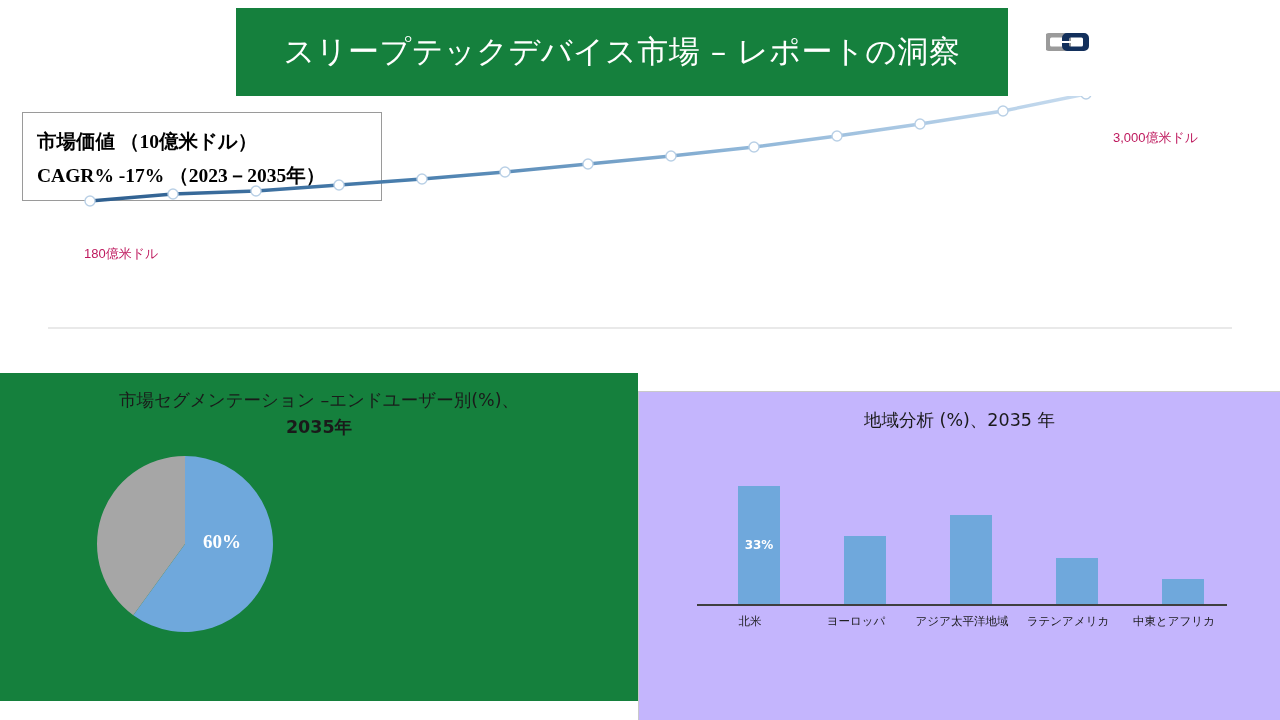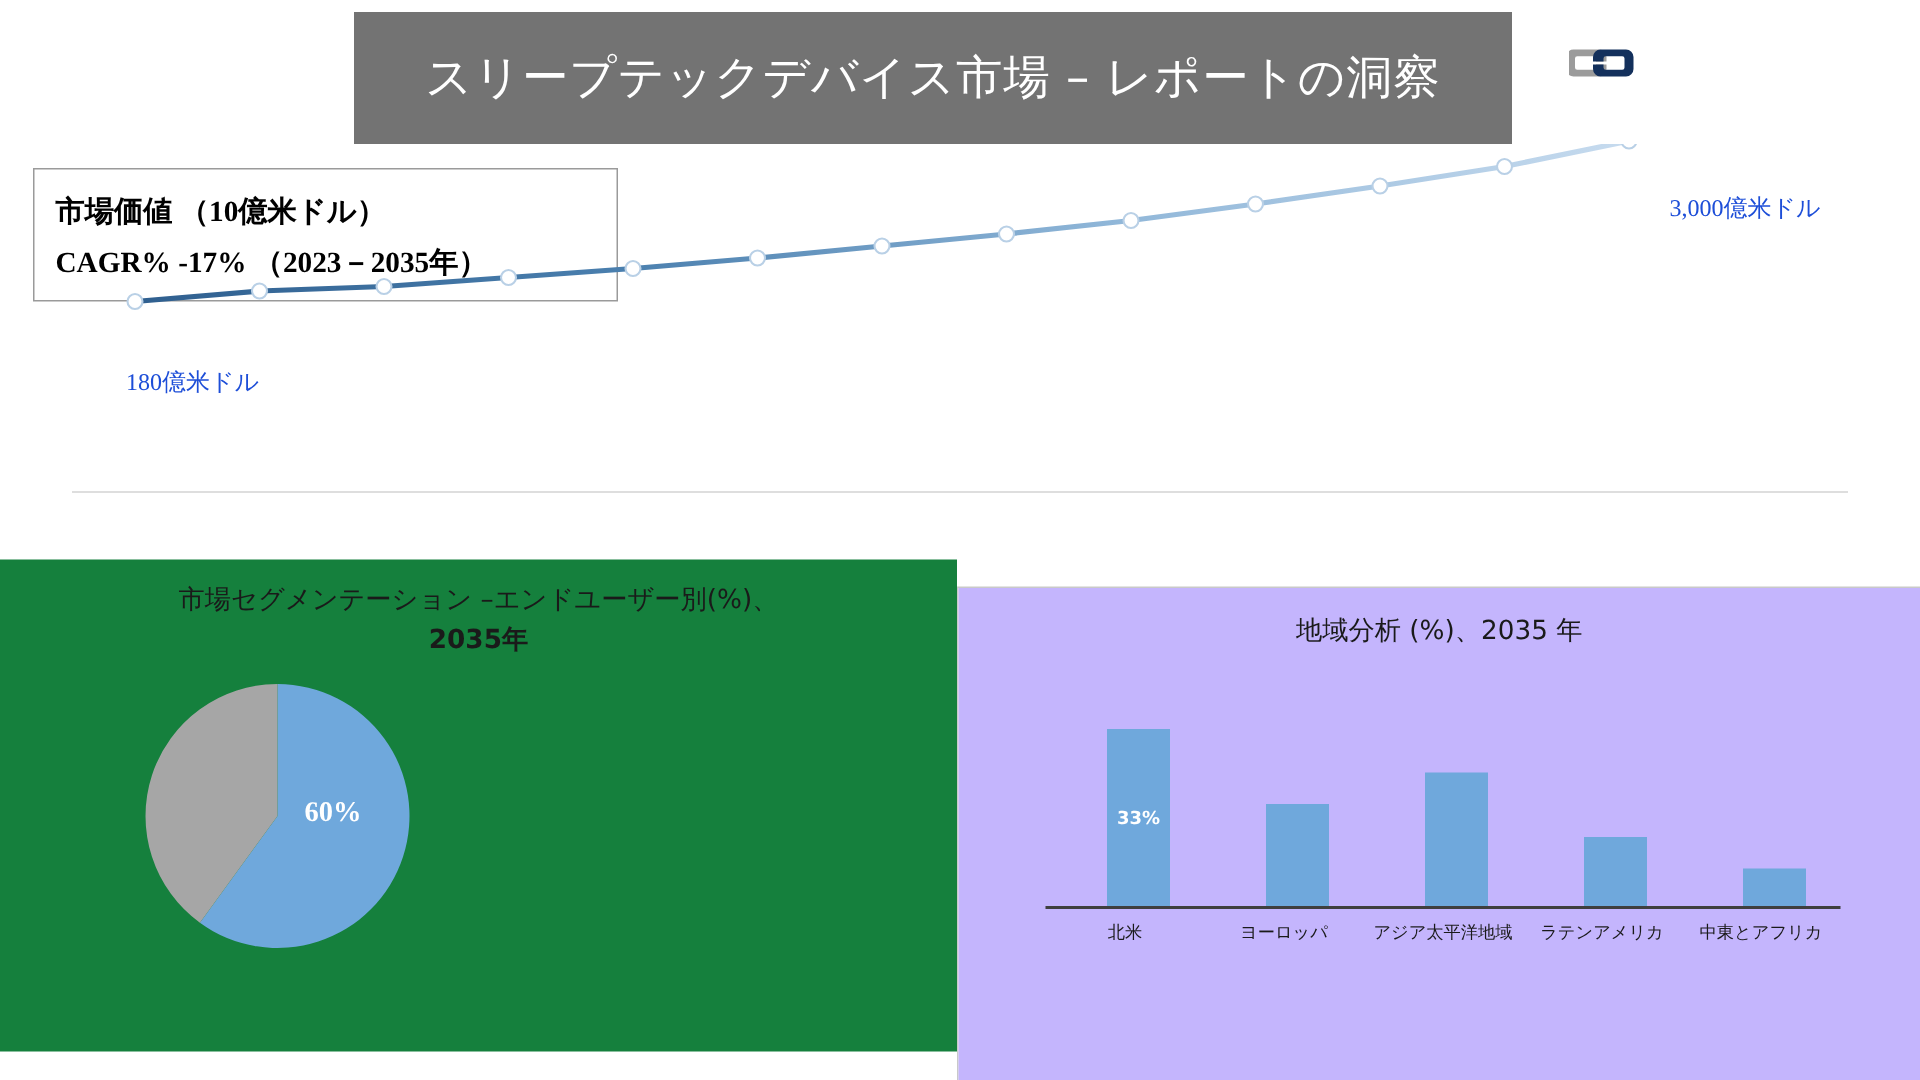--- a/index.html
+++ b/index.html
@@ -8,21 +8,21 @@
     background: #ffffff;
     font-family: "Liberation Sans", "DejaVu Sans", sans-serif;
     overflow: hidden;
   }
   #root { position: relative; width: 1280px; height: 720px; }
 
   
   #header-bar {
     position: absolute; left: 236px; top: 8px;
     width: 772px; height: 88px;
-    background: #737373;
+    background: #15803d;
     display: flex; align-items: center; justify-content: center;
   }
   #header-title {
     color: #ffffff;
     font-size: 31px;
     font-weight: 400;
     letter-spacing: 0.5px;
     white-space: nowrap;
     font-family: "DejaVu Sans", sans-serif;
   }
@@ -39,37 +39,37 @@
   #logo-word .w1 { color: #8d8d8d; }
   #logo-word .w2 { color: #13305c; }
   #logo-tagline {
     margin-top: 4px; font-size: 8.3px; font-weight: bold;
     color: #13305c; letter-spacing: 1.15px; white-space: nowrap;
   }
 
   
   #value-box {
     position: absolute; left: 22px; top: 112px;
-    width: 390px; height: 89px;
+    width: 360px; height: 89px;
     border: 1px solid #9a9a9a; background: #fff;
     padding: 12px 0 0 14px;
   }
   #value-box div {
     font-family: "Liberation Serif", "DejaVu Serif", serif;
     font-size: 19.5px; font-weight: bold; color: #000;
     line-height: 1.72; white-space: nowrap;
   }
 
   
   #line-chart { position: absolute; left: 0; top: 96px; width: 1280px; height: 295px; }
   #line-svg { position: absolute; left: 0; top: 0; }
   .endpoint-label {
-    position: absolute; font-size: 16px; color: #1d4ed8;
+    position: absolute; font-size: 13px; color: #be185d;
     white-space: nowrap;
-    font-family: Liberation Serif, serif;
+    font-family: Liberation Sans, sans-serif;
   }
   #label-start { left: 64px; top: 149px; margin-left: 20px; }
   #label-end   { left: 1113px; top: 33px; }
 
   #year-axis {
     position: absolute; left: 0; top: 345px;
     width: 1280px; display: flex;
   }
   .year-tick {
     flex: 1 1 0; text-align: center;

